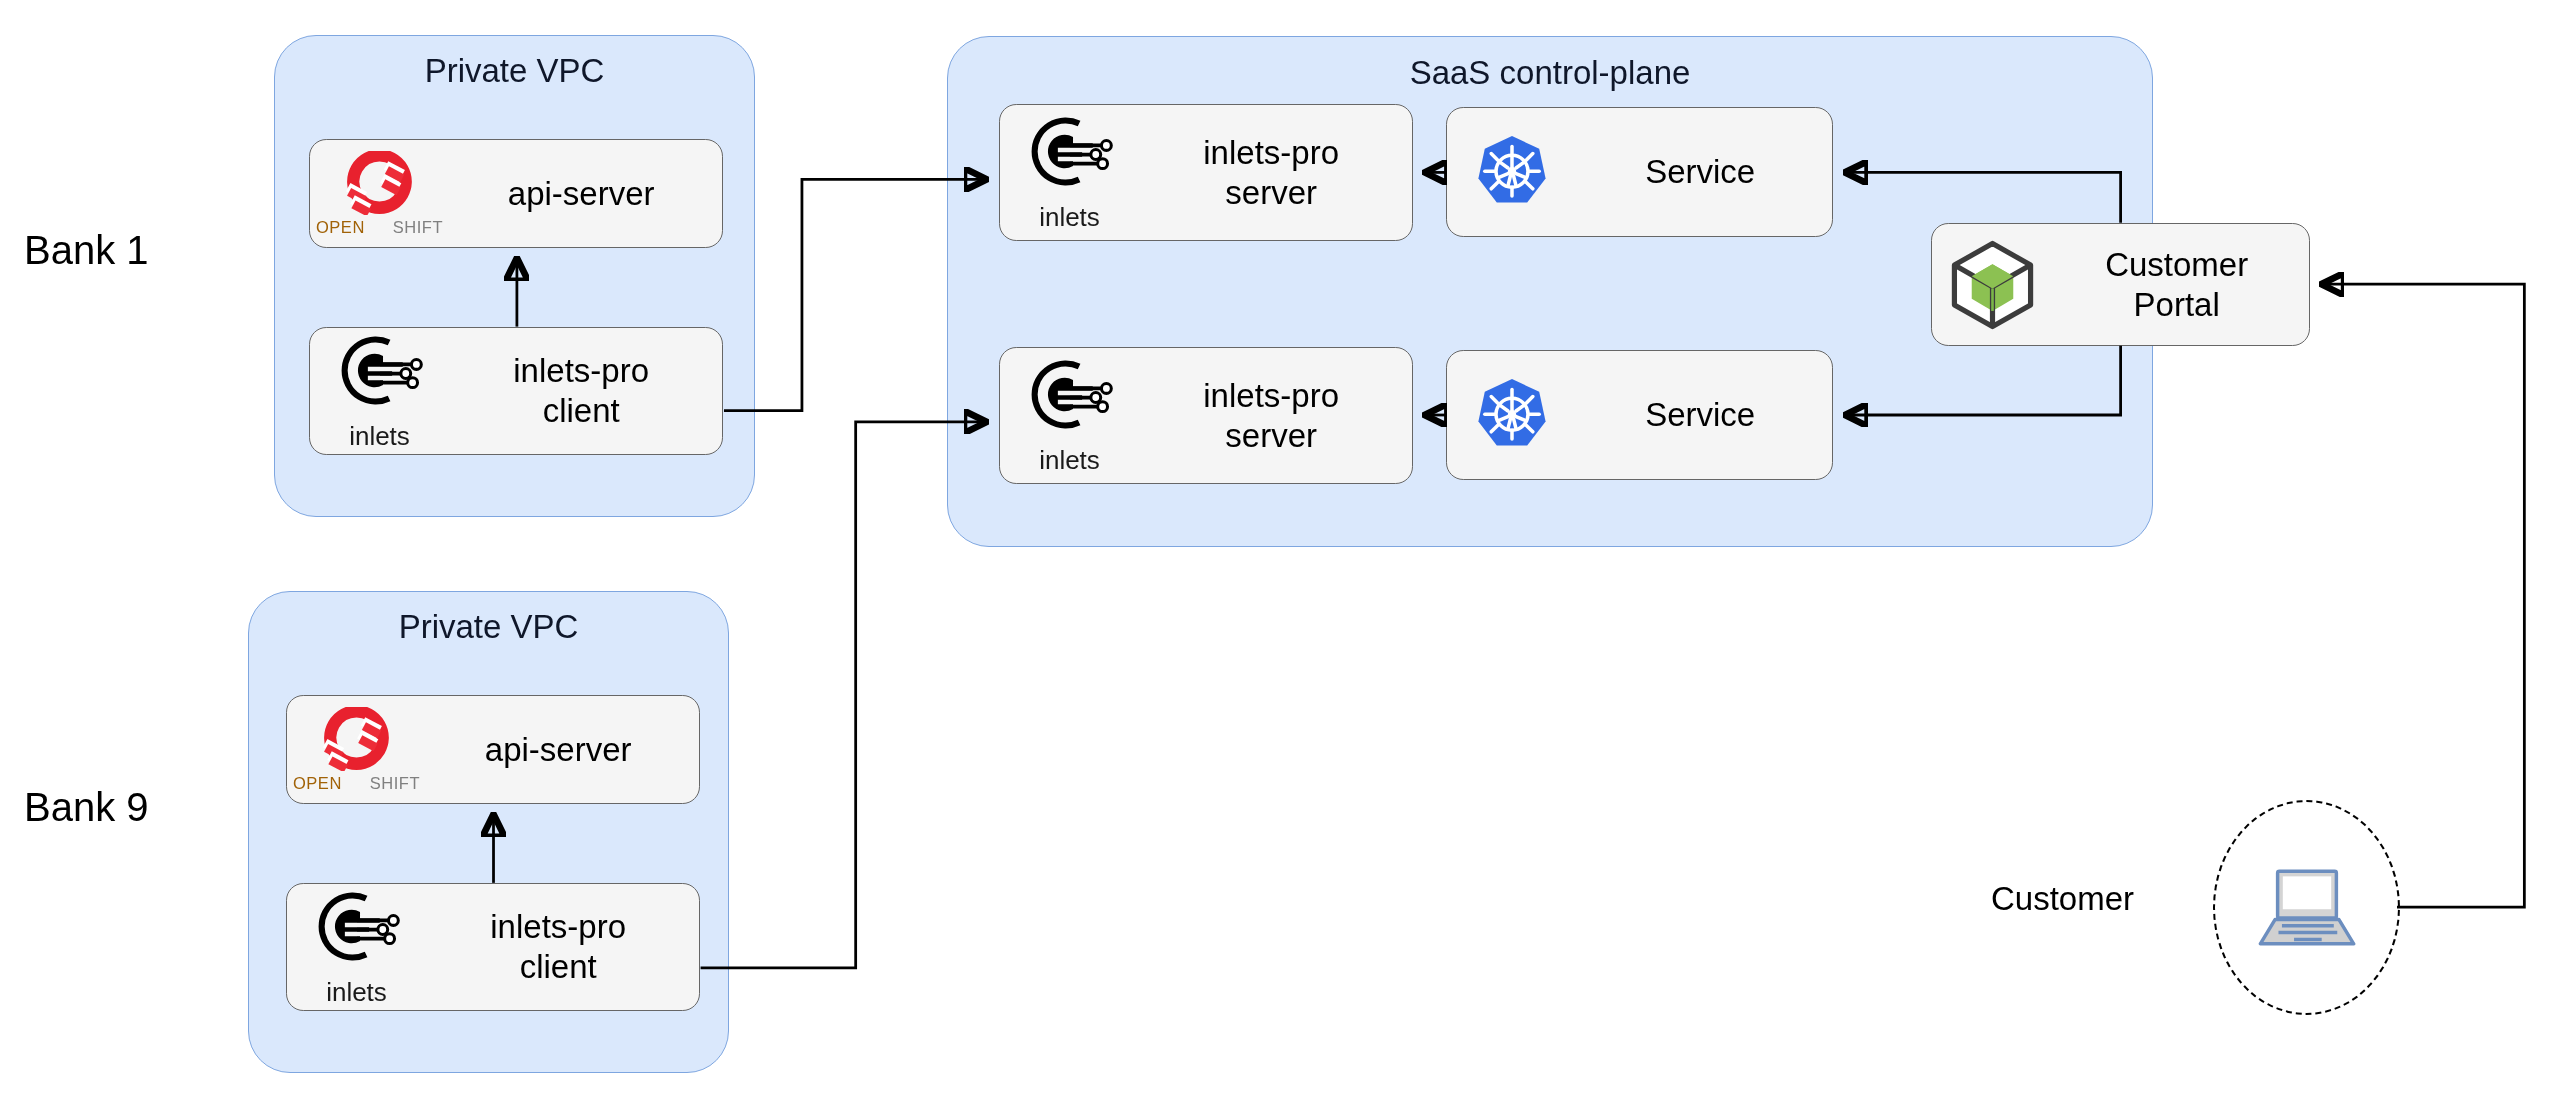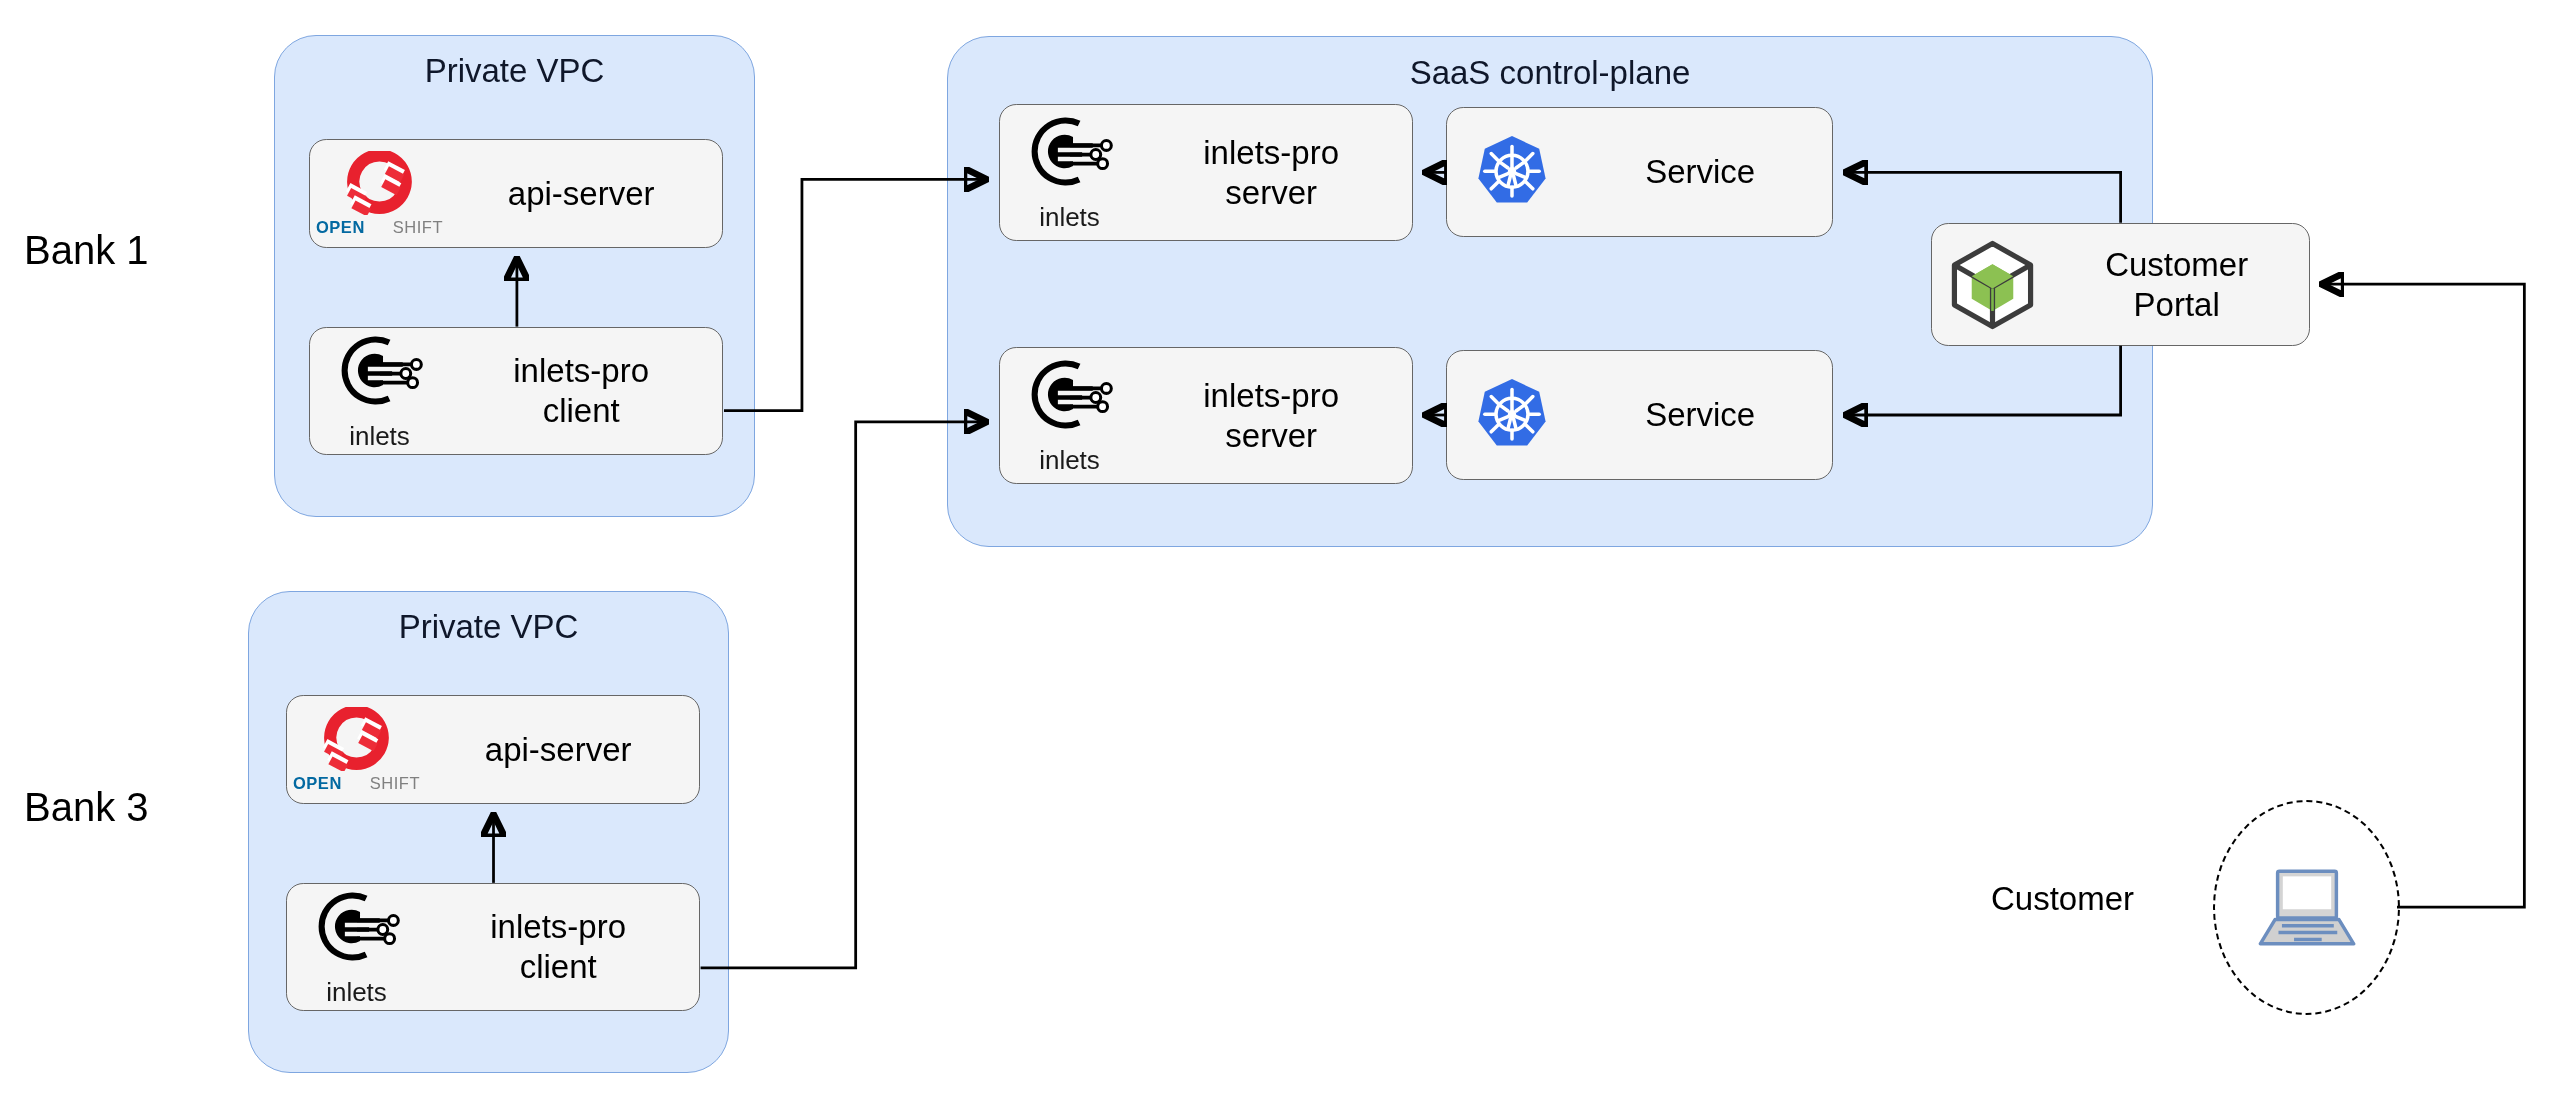--- a/index.html
+++ b/index.html
@@ -106,21 +106,21 @@
     line-height: 28px;
     color: #1a1a1a;
     margin-top: 14px;
   }
   .logo-caption-os {
     font-size: 16.5px;
     line-height: 18px;
     letter-spacing: 0.5px;
     margin-top: 2.6px;
   }
-  .logo-caption-os b { color: #0369a1; font-weight: 700; }
+  .logo-caption-os b { color: #a16207; font-weight: 400; }
   .logo-caption-os span { color: #808080; font-weight: 400; padding-left: 28px; }
 
   
   #wires {
     position: absolute;
     left: 0;
     top: 0;
     width: 2576px;
     height: 1096px;
     pointer-events: none;
@@ -131,21 +131,21 @@
     stroke-width: 3.2;
   }
 </style>
 </head>
 <body>
 
 <div id="canvas">
 
   <div class="side-label" style="left:24px; top:227px;">Bank 1</div>
 
-  <div class="side-label" style="left:24px; top:784px;">Bank 3</div>
+  <div class="side-label" style="left:24px; top:784px;">Bank 9</div>
 
   <div class="side-label small" style="left:1991px; top:879px;">Customer</div>
 
   <div class="group" style="left:274px; top:35px; width:481px; height:482px;">
     <div class="group-title" style="top:15.6px;">Private VPC</div>
   </div>
 
   <div class="node" style="left:309px; top:139px; width:414px; height:109px;">
     <div class="node-icon" style="width:139px;">
       <div class="logo-stack">

